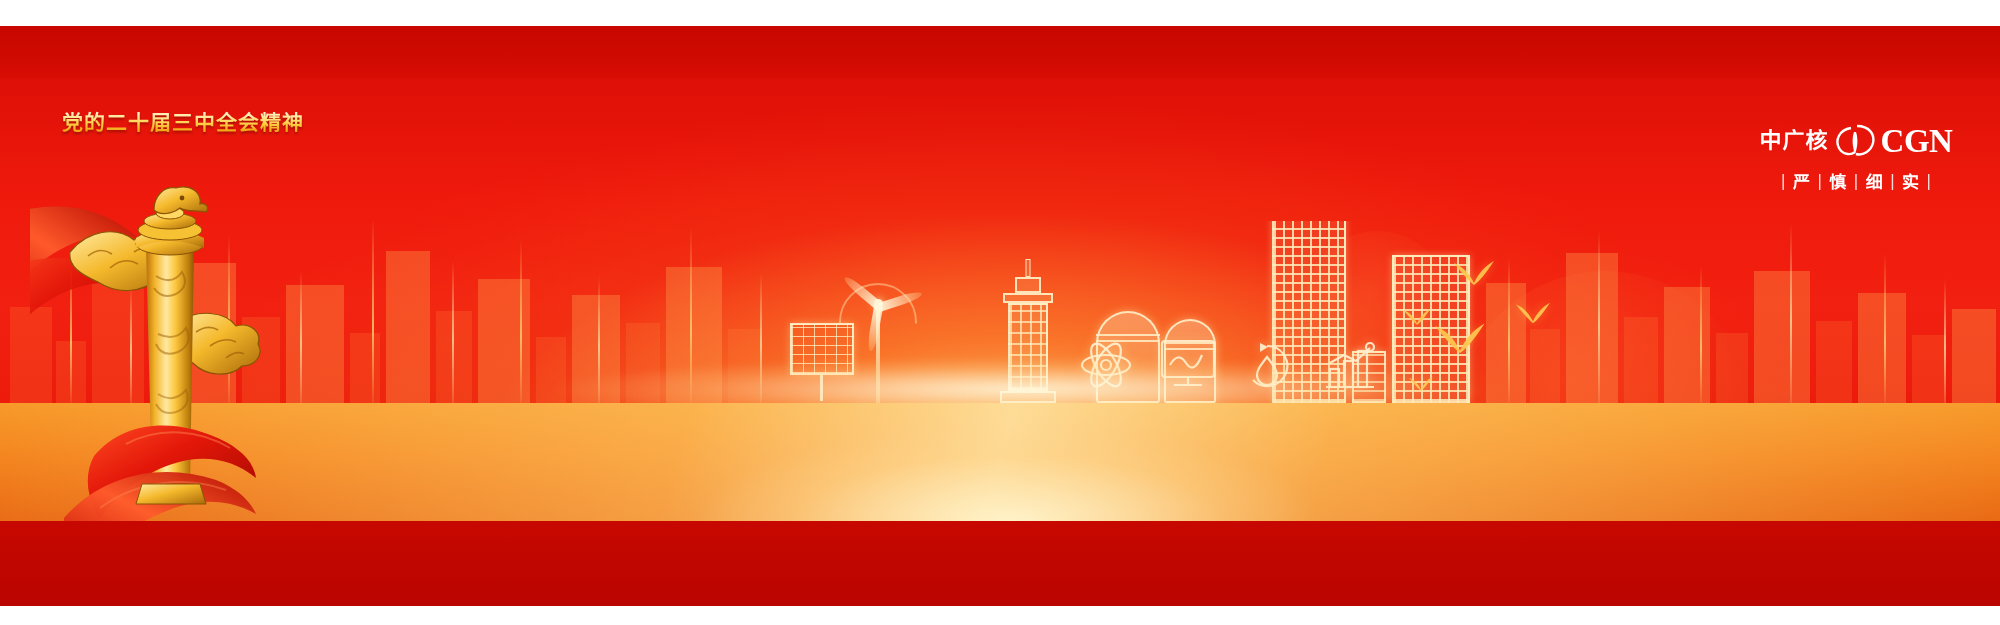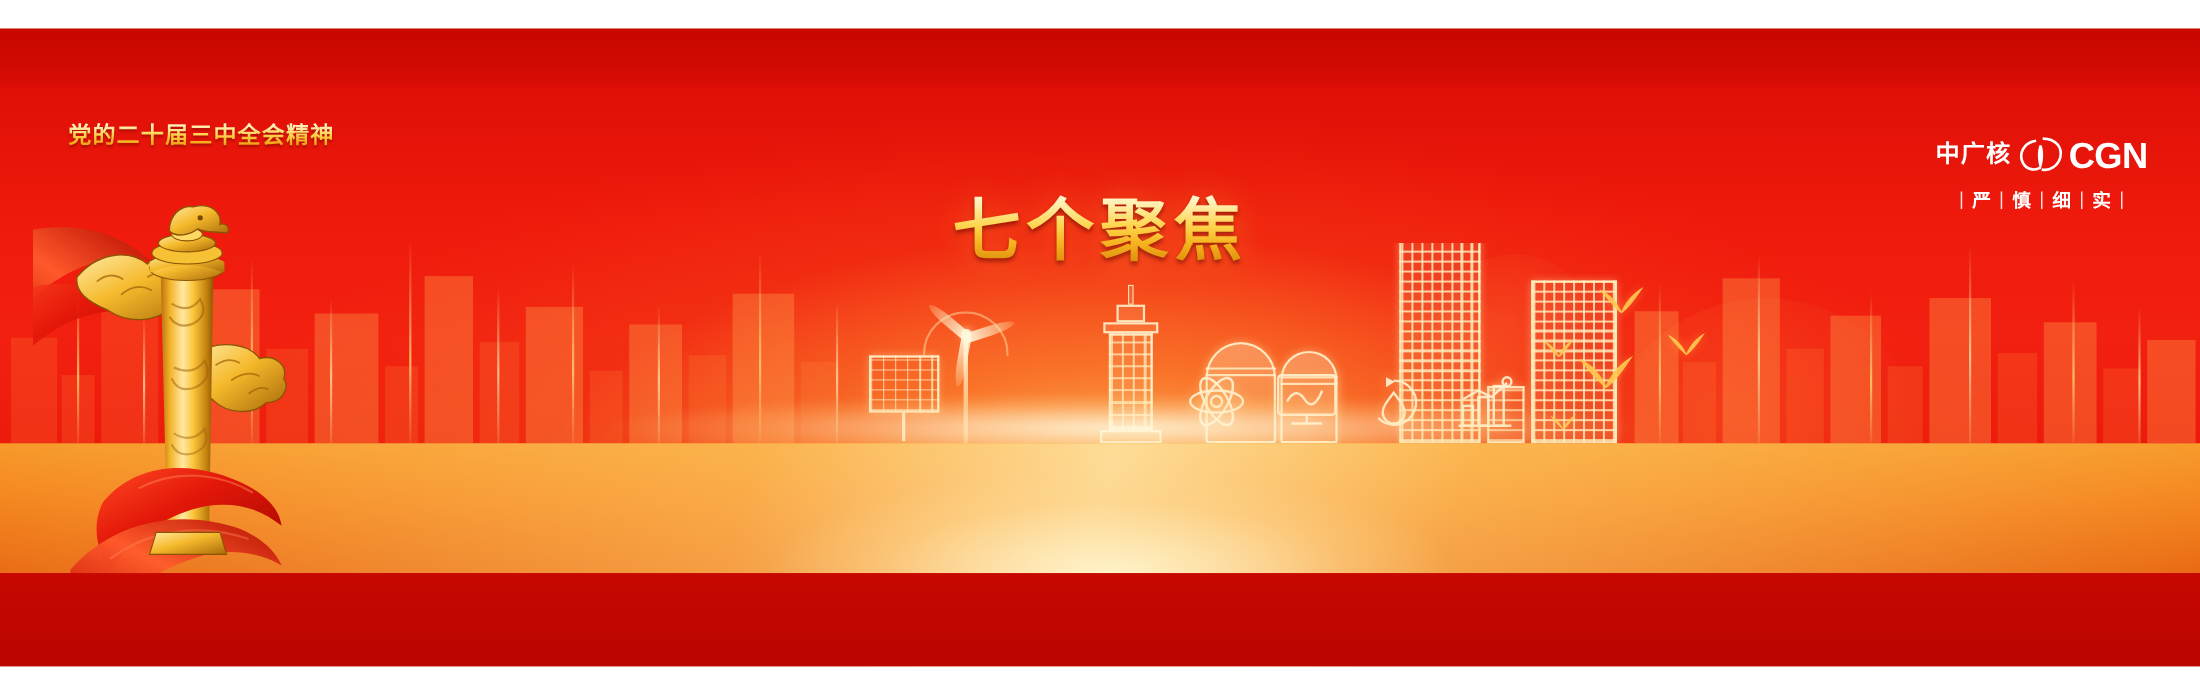--- a/index.html
+++ b/index.html
@@ -225,21 +225,21 @@
   }
   .logo-row{
     display:flex; align-items:center; justify-content:center; gap:4px; height:40px;
   }
   .logo-cn{
     font-size:22px; font-weight:700; letter-spacing:1px; line-height:1;
     font-family:"DejaVu Sans","Liberation Sans",sans-serif; color:#fff;
   }
   .logo-en{
     font-size:33px; font-weight:700; letter-spacing:-.5px; line-height:1;
-    font-family:Liberation Sans, sans-serif; color:#fff;
+    font-family:Liberation Serif, serif; color:#fff;
   }
   .logo-mark{ width:44px; height:34px; }
   .logo-tag{
     margin-top:7px;
     display:flex; align-items:center; justify-content:center; gap:7px;
     font-size:17px; font-weight:700; color:#fff; letter-spacing:0;
     font-family:"DejaVu Sans","Liberation Sans",sans-serif;
   }
   .logo-tag .sep{ opacity:.85; font-weight:400; font-size:16px; }
 </style>
@@ -460,23 +460,20 @@
         <path d="M70 382 C108 354 156 350 196 364" fill="none" stroke="#ff8a55" stroke-width="2" opacity=".4"></path>
 
         <path d="M112 358 L170 358 L176 378 L106 378 Z" fill="url(#gGold2)" stroke="#8a5404" stroke-width="1"></path>
       </svg>
     </div>
 
     <div class="slogan">
       <div class="gold-text l2">党的二十届三中全会精神</div>
     </div>
 
-    <div class="title">
-      <span class="gold-text">七个聚焦</span>
-    </div>
 
 
     <div class="logo">
       <div class="logo-row">
         <span class="logo-cn">中广核</span>
         <svg class="logo-mark" viewBox="0 0 44 34">
           <g fill="none" stroke="#ffffff" stroke-width="2.4">
             <path d="M18 4 C6 6 2 16 6 24 C9 30 17 32 22 28"></path>
             <path d="M24 2 C36 2 42 10 40 19 C38 27 30 32 23 30"></path>
           </g>

